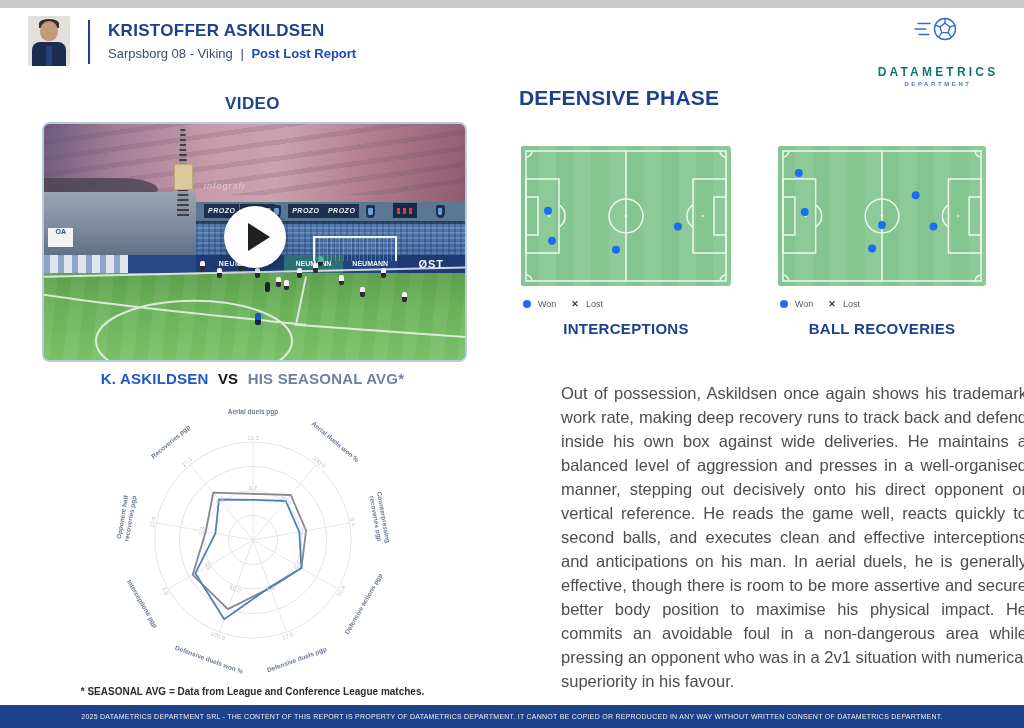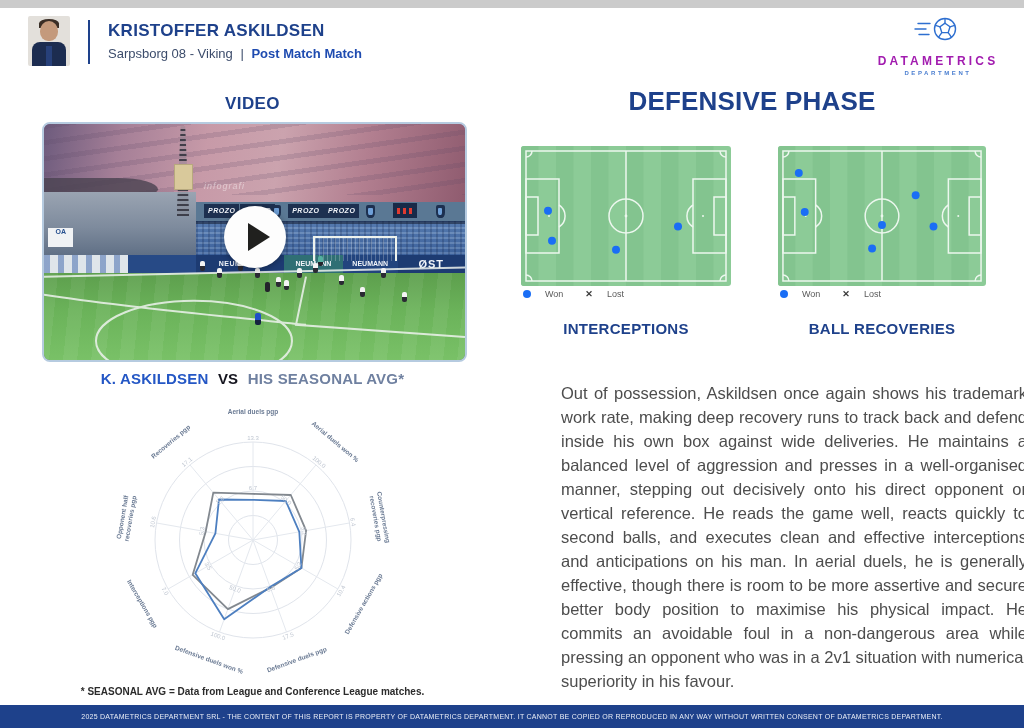--- a/index.html
+++ b/index.html
@@ -14,21 +14,21 @@
   .avatar-hair{position:absolute;left:11px;top:3px;width:20px;height:9px;background:#3a2e26;border-radius:50% 50% 0 0;}
   .avatar-body{position:absolute;left:4px;top:26px;width:34px;height:24px;background:#1c2c50;border-radius:8px 8px 0 0;}
   .avatar-stripe{position:absolute;left:18px;top:30px;width:6px;height:20px;background:#27407a;}
   .hdr-divider{position:absolute;left:88px;top:12px;width:2px;height:44px;background:#1e418b;}
   .player-name{position:absolute;left:108px;top:13px;font-size:17px;font-weight:700;color:#1e418b;letter-spacing:.3px;}
   .player-sub{position:absolute;left:108px;top:38px;font-size:13px;color:#3c4c6b;}
   .player-sub .sep{margin:0 4px;color:#3c4c6b;}
   .player-sub .report{font-weight:700;color:#1e4bb0;}
   .brand{position:absolute;left:872px;top:6px;width:132px;height:64px;text-align:center;}
   .brand-icon{display:block;margin:0 auto;}
-  .brand-name{font-size:12px;font-weight:600;color:#a21caf;letter-spacing:3.2px;margin-top:8px;text-align:center;}
+  .brand-name{font-size:12px;font-weight:600;color:#0f766e;letter-spacing:3.2px;margin-top:19px;text-align:center;}
   .brand-dept{font-size:6px;font-weight:700;color:#4a7ed0;letter-spacing:2.6px;margin-top:2px;}
 
   
   .video-title{position:absolute;left:42px;top:94px;width:421px;text-align:center;
                font-size:17px;font-weight:700;color:#1e418b;letter-spacing:.4px;}
   .video{position:absolute;left:42px;top:122px;width:421px;height:236px;border:2px solid #b6cbe0;
          border-radius:8px;overflow:hidden;background:#7e6a8e;cursor:pointer;}
   .sky{position:absolute;left:0;top:0;width:100%;height:42%;
        background:linear-gradient(100deg,#6d5b7d 0%,#a57f97 18%,#c79aa8 38%,#cba3ae 55%,#b27f90 75%,#8e5a6e 100%);}
   .clouds{position:absolute;left:0;top:0;width:100%;height:30%;opacity:.5;
@@ -88,26 +88,26 @@
   .radar-title .p2{color:#14141e;margin:12px 5px;}
   .radar-title .p3{color:#6f80a0;}
   .radar-wrap{position:absolute;left:85px;top:392px;width:336px;height:292px;}
   .radar-axis-label{position:absolute;width:78px;text-align:center;font-size:6.5px;font-weight:700;
                     color:#6b7b94;line-height:1.3;}
   .radar-tick{position:absolute;font-size:6px;color:#bfc6d1;white-space:nowrap;}
   .footnote{position:absolute;left:42px;top:686px;width:421px;text-align:center;
             font-size:10px;font-weight:700;color:#2b2b2b;}
 
   
-  .section-title{position:absolute;left:519px;top:86px;width:466px;text-align:center;
-                 font-size:26px;font-weight:700;color:#1e418b;letter-spacing:.2px;}
+  .section-title{position:absolute;left:519px;top:86px;width:466px;text-align:left;
+                 font-size:21px;font-weight:700;color:#1e418b;letter-spacing:.2px;}
   .pitchmap{position:absolute;top:146px;height:140px;border-radius:3px;overflow:hidden;}
   .pitchmap.a{left:521px;width:210px;}
   .pitchmap.b{left:778px;width:208px;}
-  .legend{position:absolute;top:287px;height:14px;font-size:9px;color:#5a5a5a;display:flex;align-items:center;gap:14px;}
+  .legend{position:absolute;top:297px;height:14px;font-size:9px;color:#5a5a5a;display:flex;align-items:center;gap:7px;}
   .legend.a{left:523px;} .legend.b{left:780px;}
   .legend-dot{display:inline-block;width:8px;height:8px;border-radius:50%;background:#1a6ef5;}
   .legend-x{font-size:9px;font-weight:700;color:#3a3a3a;margin-left:8px;}
   .pitch-title{position:absolute;top:320px;font-size:15px;font-weight:700;color:#1e418b;letter-spacing:.3px;text-align:center;}
   .pitch-title.a{left:521px;width:210px;} .pitch-title.b{left:778px;width:208px;}
   .paragraph{position:absolute;left:519px;top:381px;width:466px;font-size:16.5px;line-height:24px;
              color:#4d4d4d;text-align:justify;margin-left:42px;}
 
   
   .footer{position:absolute;left:0;top:705px;width:1024px;height:23px;background:#1e418b;}
@@ -124,21 +124,21 @@
       <div class="avatar-body"></div>
       <div class="avatar-hair"></div>
       <div class="avatar-head"></div>
       <div class="avatar-stripe"></div>
     </div>
     <div class="hdr-divider"></div>
     <div class="player-name">KRISTOFFER ASKILDSEN</div>
     <div class="player-sub">
       <span>Sarpsborg 08 - Viking</span>
       <span class="sep">|</span>
-      <span class="report">Post Match Match</span>
+      <span class="report">Post Lost Report</span>
     </div>
     <div class="brand">
       <svg class="brand-icon" width="52" height="32" viewBox="0 0 52 32">
         <g stroke="#2e6fd0" fill="none" stroke-width="1.4" stroke-linecap="round">
           <circle cx="33" cy="15" r="10.5" fill="#ffffff"></circle>
           <path d="M33 9.2 L38 12.8 L36.2 18.6 L29.8 18.6 L28 12.8 Z"></path>
           <path d="M33 9.2 L33 4.8 M38 12.8 L42.6 11.4 M36.2 18.6 L39.4 23.2 M29.8 18.6 L26.6 23.2 M28 12.8 L23.6 11.4"></path>
           <path d="M6 9.5 H18 M3 15 H14 M7 20.5 H17"></path>
         </g>
       </svg>

